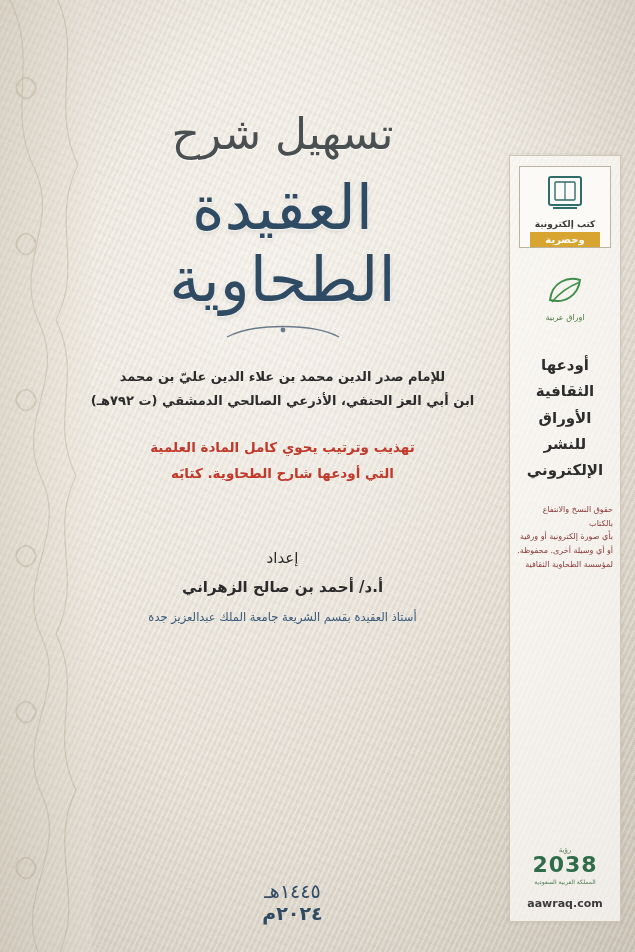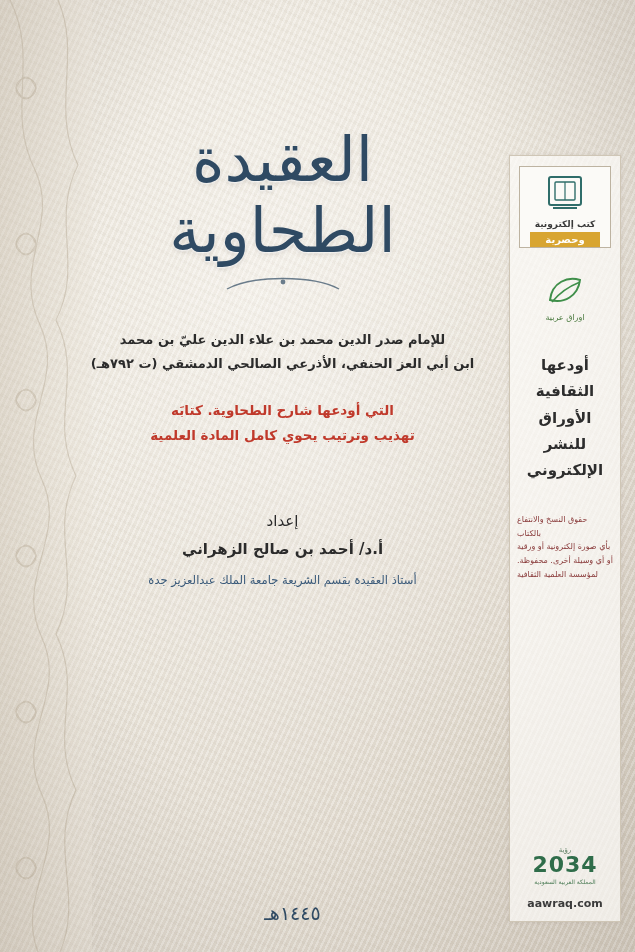--- a/index.html
+++ b/index.html
@@ -114,23 +114,23 @@
     margin-top: 30px;
     width: 96px;
     text-align: center;
     color: #2d2d2d;
     font-size: 15px;
     font-weight: bold;
     line-height: 1.75;
   }
 
   .rights {
-    margin-top: 30px;
+    margin-top: 20px;
     width: 96px;
-    text-align: left;
+    text-align: right;
     color: #8a3b3b;
     font-size: 8px;
     line-height: 1.7;
   }
 
   .vision {
     position: absolute;
     bottom: 36px;
     width: 100px;
     text-align: center;
@@ -183,21 +183,21 @@
   .title-main {
     margin-top: 14px;
     font-family: "DejaVu Sans", "Liberation Sans", sans-serif;
     font-size: 62px;
     color: #2f4a63;
     line-height: 1.15;
     text-shadow: 0 1px 2px rgba(255,255,255,0.85), 0 2px 4px rgba(90,80,70,0.18);
   }
 
   .author-line {
-    margin-top: 33px;
+    margin-top: 22px;
     font-size: 13px;
     color: #2b2b2b;
     line-height: 1.85;
     font-weight: bold;
   }
 
   .redline {
     margin-top: 22px;
     font-size: 13.5px;
     color: #c0392b;
@@ -261,46 +261,48 @@
       <path d="M16 88 q10 -22 20 0 q-10 22 -20 0"></path>
       <path d="M16 244 q10 -22 20 0 q-10 22 -20 0"></path>
       <path d="M16 400 q10 -22 20 0 q-10 22 -20 0"></path>
       <path d="M16 556 q10 -22 20 0 q-10 22 -20 0"></path>
       <path d="M16 712 q10 -22 20 0 q-10 22 -20 0"></path>
       <path d="M16 868 q10 -22 20 0 q-10 22 -20 0"></path>
     </g>
   </svg>
 
   <div class="content">
+    <div class="title-small">تسهيل شرح</div>
     <div class="title-main">العقيدة الطحاوية</div>
 
     <svg class="swoosh" width="120" height="22" viewBox="0 0 120 22">
       <path d="M4 16 C 30 2, 90 2, 116 16" stroke="#2f4a63" stroke-width="1.4" fill="none" opacity="0.7"></path>
       <circle cx="60" cy="9" r="2.4" fill="#2f4a63" opacity="0.7"></circle>
     </svg>
 
     <div class="author-line">
       <div>للإمام صدر الدين محمد بن علاء الدين عليّ بن محمد</div>
       <div>ابن أبي العز الحنفي، الأذرعي الصالحي الدمشقي (ت ٧٩٢هـ)</div>
     </div>
 
     <div class="redline">
+      <div>تهذيب وترتيب يحوي كامل المادة العلمية</div>
       <div>التي أودعها شارح الطحاوية. كتابَه</div>
-      <div>تهذيب وترتيب يحوي كامل المادة العلمية</div>
     </div>
 
     <div class="prep">
       <div>إعداد</div>
       <div class="prep-name">أ.د/ أحمد بن صالح الزهراني</div>
       <div class="prep-role">أستاذ العقيدة بقسم الشريعة جامعة الملك عبدالعزيز   جدة</div>
     </div>
   </div>
 
   <div class="dates-wrap">
     <div class="dates-line" style="color:#2f4a63;font-size:19px;font-weight:normal;">١٤٤٥هـ</div>
+    <div class="dates-line" style="color:#2f4a63;font-size:19px;font-weight:bold;">٢٠٢٤م</div>
   </div>
 
   <div class="side-panel">
 
     <div class="badge-ebook">
       <div class="bicon">
         <svg width="44" height="40" viewBox="0 0 44 40">
           <rect x="6" y="4" width="32" height="28" rx="2" fill="none" stroke="#2f6d6a" stroke-width="2"></rect>
           <rect x="12" y="9" width="20" height="18" rx="1" fill="none" stroke="#2f6d6a" stroke-width="1.4"></rect>
           <line x1="22" y1="9" x2="22" y2="27" stroke="#2f6d6a" stroke-width="1.2"></line>
@@ -326,25 +328,25 @@
       <div>الثقافية</div>
       <div>الأوراق</div>
       <div>للنشر</div>
       <div>الإلكتروني</div>
     </div>
 
     <div class="rights">
       <div>حقوق النسخ والانتفاع بالكتاب</div>
       <div>بأي صورة إلكترونية أو ورقية</div>
       <div>أو أي وسيلة أخرى. محفوظة.</div>
-      <div>لمؤسسة العلمية الثقافية</div>
+      <div>لمؤسسة الطحاوية الثقافية</div>
     </div>
 
     <div class="vision">
       <div class="vtop">رؤية</div>
-      <div class="vnum">2034</div>
+      <div class="vnum">2038</div>
       <div class="vsub">المملكة العربية السعودية</div>
     </div>
 
     <div class="site">aawraq.com</div>
   </div>
 
 </div>
 
 </body></html>

